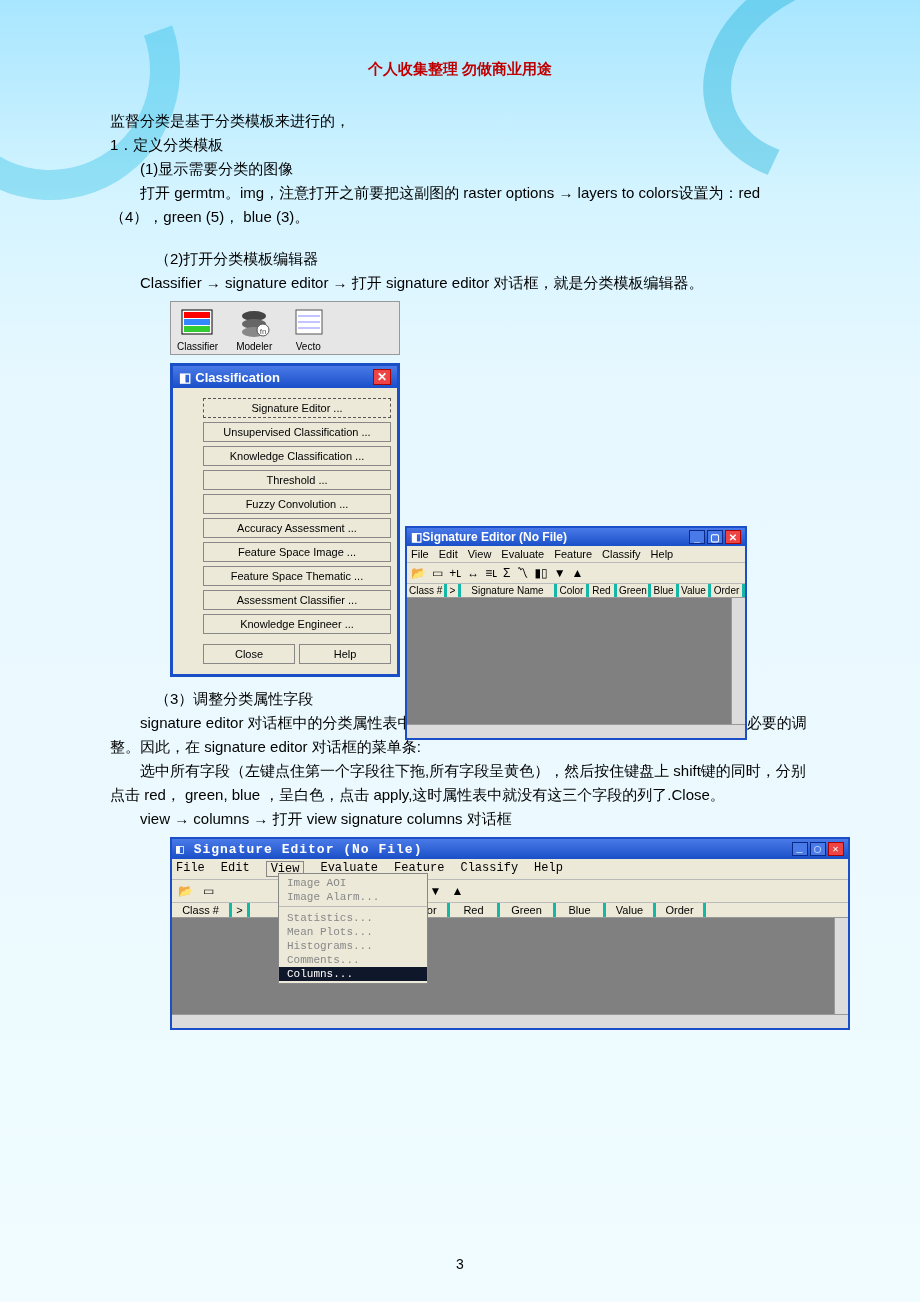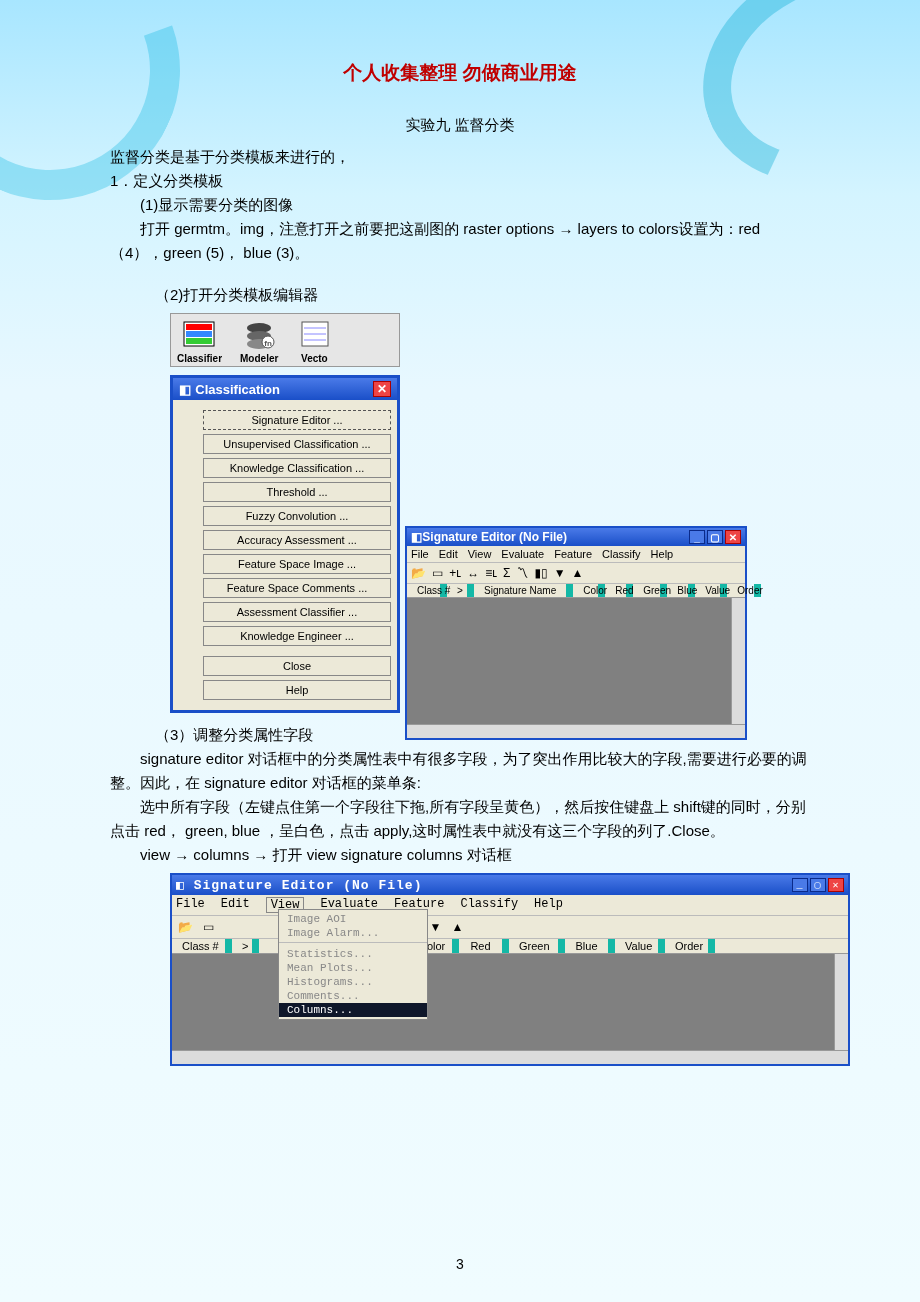--- a/index.html
+++ b/index.html
@@ -35,21 +35,21 @@
     transform: rotate(-20deg);
   }
   .content {
     position: relative;
     padding: 60px 110px 30px 110px;
   }
   .header-line {
     text-align: center;
     color: #c00000;
     font-weight: bold;
-    font-size: 19px;
+    font-size: 15px;
     margin-bottom: 30px;
   }
   .title-line {
     text-align: center;
     font-size: 15px;
     margin-bottom: 10px;
   }
   .para { line-height: 1.6; }
   .indent1 { text-indent: 0; }
   .indent2 { text-indent: 2em; }
@@ -65,21 +65,21 @@
     border: 1px solid #999;
     width: 230px;
     padding: 4px 6px 2px 6px;
     gap: 18px;
   }
   .ticon {
     display: flex;
     flex-direction: column;
     align-items: center;
     font-size: 10px;
-    font-weight: bold;
+    font-weight: normal;
     font-family: Arial, sans-serif;
     gap: 3px;
     cursor: pointer;
   }
   .ticon .g { width: 36px; height: 32px; }
   .classify-box {
     width: 230px;
     border: 3px solid #1a4fc8;
     background: #ece9d8;
     font-family: Arial, sans-serif;
@@ -106,21 +106,21 @@
   .classify-body { padding: 10px 6px; display:flex; flex-direction:column; gap:4px;margin-left:24px; }
   .winbtn {
     background: #ece9d8;
     border: 1px solid #888;
     font-size: 11px;
     padding: 3px 4px;
     cursor: pointer;
     font-family: Arial, sans-serif;
   }
   .winbtn.dashed { border: 1px dashed #555; }
-  .btnrow { display:flex; gap:4px; margin-top:6px;flex-direction:column; }
+  .btnrow { display:flex; gap:4px; margin-top:6px; }
   .btnrow .winbtn { flex:1; }
 
   
   .sig1 {
     position: absolute;
     left: 405px;
     top: 526px;
     width: 342px;
     border: 2px solid #1a4fc8;
     font-family: Arial, sans-serif;
@@ -140,21 +140,21 @@
     width:16px; height:14px; background:#4a7ae8; border:1px solid #0a2a8a;
     color:#fff; font-size:10px; display:flex; align-items:center; justify-content:center;
     cursor:pointer;
   }
   .winctrls .xx { background:#e44; border-color:#a00; }
   .sig-menu { background:#ece9d8; font-size:11px; padding:2px 4px; display:flex; gap:10px; border-bottom:1px solid #bbb;}
   .sig-menu span { cursor:pointer; }
   .sig-tools { background:#ece9d8; padding:3px 4px; display:flex; gap:6px; font-size:12px; border-bottom:1px solid #bbb;}
   .sig-tools span { cursor:pointer; }
   .sig-head { display:flex; background:#ece9d8; font-size:10px; border-bottom:1px solid #999;}
-  .sig-head div { border-right:7px solid #14b8a6; padding:1px 10px; text-align:center; white-space:nowrap;}
+  .sig-head div { border-right:3px solid #14b8a6; padding:1px 2px; text-align:center; white-space:nowrap;}
   .sig-body { background:#808080; height:140px; position:relative;}
   .sig-body .vs { position:absolute; right:0; top:0; bottom:14px; width:14px; background:#dcdcdc; border-left:1px solid #999;}
   .sig-body .hs { position:absolute; left:0; right:0; bottom:0; height:14px; background:#dcdcdc; border-top:1px solid #999;}
 
   
   .figrow2 { margin-left: 60px; }
   .sig2 {
     width: 680px;
     border: 2px solid #1a4fc8;
     font-family: Arial, sans-serif;
@@ -189,27 +189,27 @@
   }
 </style>
 </head>
 <body>
 
 <div class="swoosh-tl"></div>
 <div class="swoosh-tr"></div>
 
 <div class="content">
   <div class="header-line">个人收集整理  勿做商业用途</div>
-  <div class="title-line">实验九    监督分类</div>
   <div class="para indent1">监督分类是基于分类模板来进行的，</div>
   <div class="para indent1">1．定义分类模板</div>
   <div class="para indent2">(1)显示需要分类的图像</div>
   <div class="para indent2">打开 germtm。img，注意打开之前要把这副图的 raster options  →  layers to colors设置为：red （4），green (5)， blue (3)。</div>
   <div class="spacer"></div>
   <div class="para indent3">（2)打开分类模板编辑器</div>
+  <div class="para indent2">Classifier → signature editor  → 打开 signature editor 对话框，就是分类模板编辑器。</div>
 
   <div class="figrow1">
     <div class="topicons">
       <div class="ticon">
         <svg class="g" viewBox="0 0 36 32">
             <rect x="2" y="4" width="30" height="24" fill="#fff" stroke="#000"></rect>
             <rect x="4" y="6" width="26" height="6" fill="#f00"></rect>
             <rect x="4" y="13" width="26" height="6" fill="#38f"></rect>
             <rect x="4" y="20" width="26" height="6" fill="#3c3"></rect>
           </svg>
@@ -245,21 +245,21 @@
         <span class="x">✕</span>
       </div>
       <div class="classify-body">
         <button class="winbtn dashed">Signature Editor ...</button>
         <button class="winbtn">Unsupervised Classification ...</button>
         <button class="winbtn">Knowledge Classification ...</button>
         <button class="winbtn">Threshold ...</button>
         <button class="winbtn">Fuzzy Convolution ...</button>
         <button class="winbtn">Accuracy Assessment ...</button>
         <button class="winbtn">Feature Space Image ...</button>
-        <button class="winbtn">Feature Space Comments ...</button>
+        <button class="winbtn">Feature Space Thematic ...</button>
         <button class="winbtn">Assessment Classifier ...</button>
         <button class="winbtn">Knowledge Engineer ...</button>
         <div class="btnrow">
           <button class="winbtn">Close</button>
           <button class="winbtn">Help</button>
         </div>
       </div>
     </div>
   </div>
 

